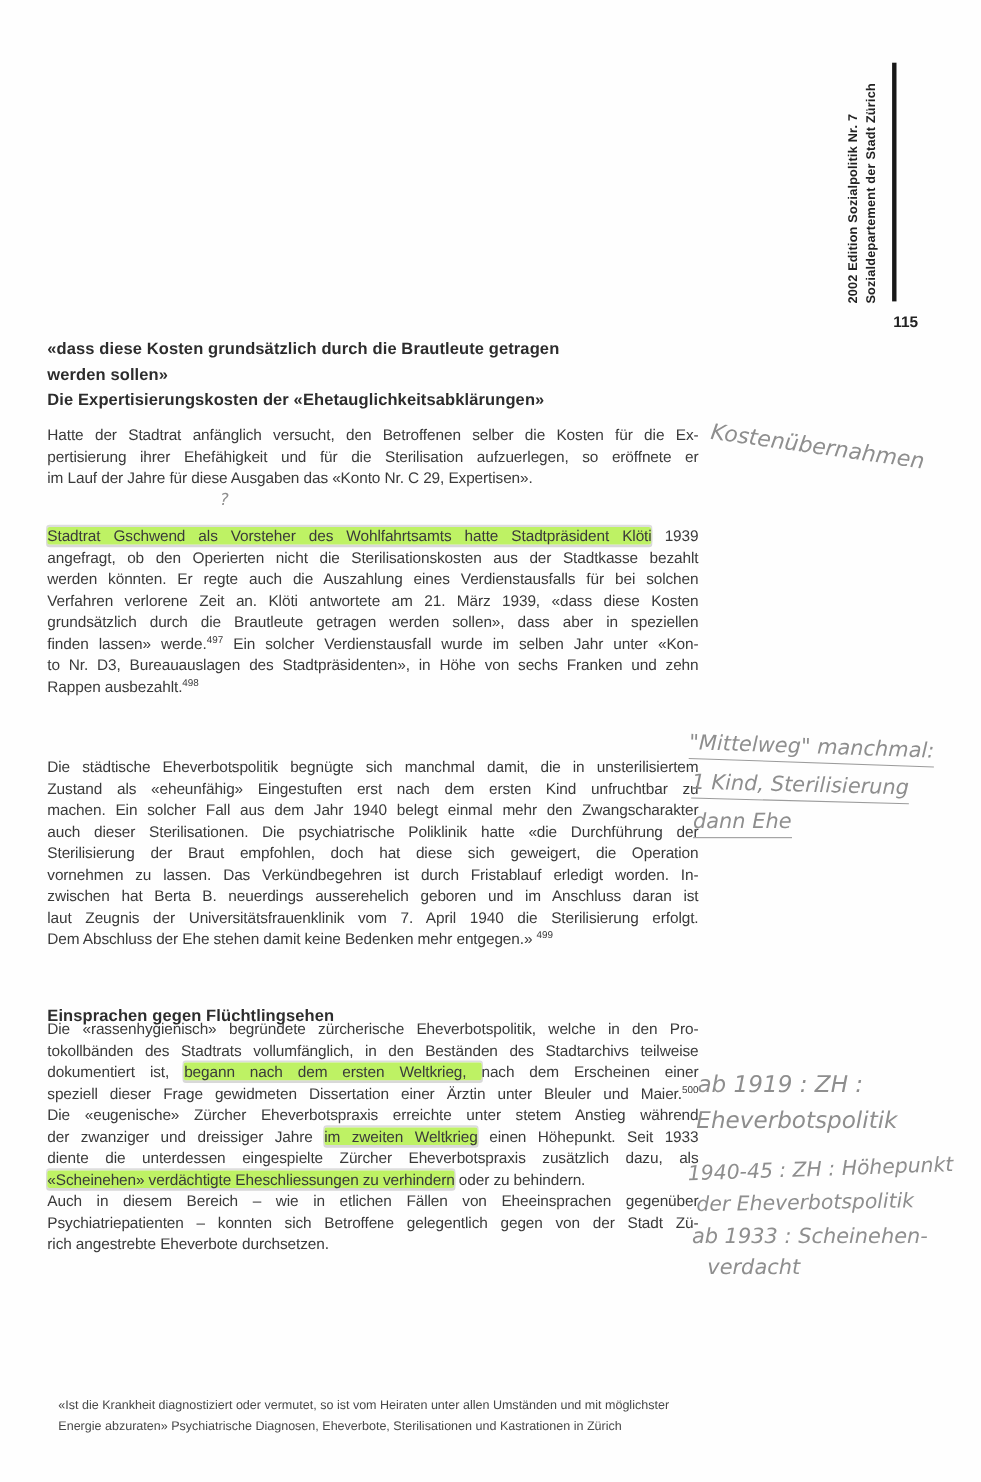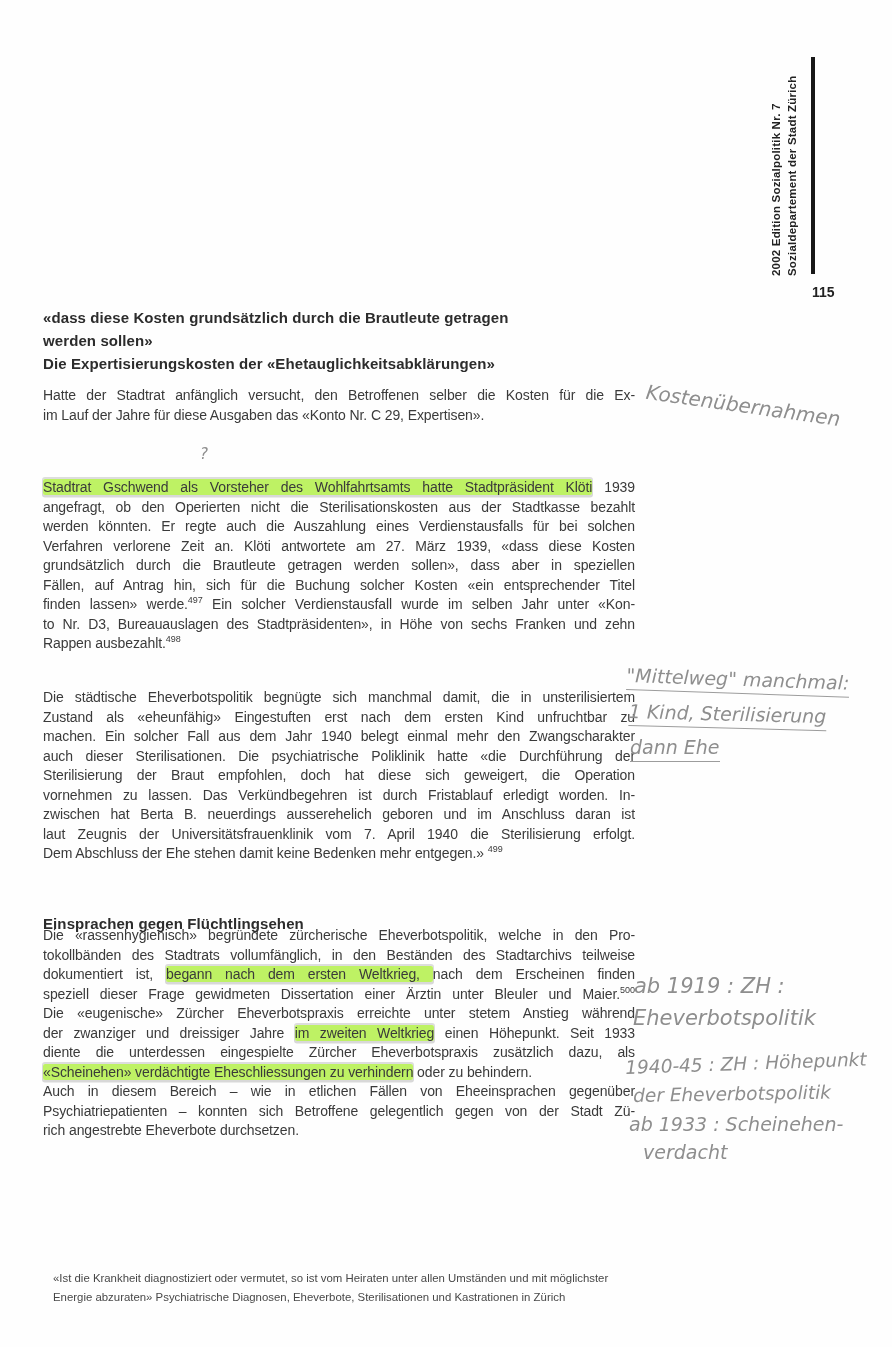--- a/index.html
+++ b/index.html
@@ -61,32 +61,32 @@
   <div class="page-num">115</div>
 
   <div class="col heading" style="top:306px;">
     <div>«dass diese Kosten grundsätzlich durch die Brautleute getragen</div>
     <div>werden sollen»</div>
     <div>Die Expertisierungskosten der «Ehetauglichkeitsabklärungen»</div>
   </div>
 
   <div class="col para" style="top:386px;">
     <div class="ln">Hatte der Stadtrat anfänglich versucht, den Betroffenen selber die Kosten für die Ex-</div>
+    <div class="ln">pertisierung ihrer Ehefähigkeit und für die Sterilisation aufzuerlegen, so eröffnete er</div>
     <div class="ln end">im Lauf der Jahre für diese Ausgaben das «Konto Nr. C 29, Expertisen».</div>
   </div>
 
   <div class="hw" style="left:200px; top:445px; font-size:15px;">?</div>
 
   <div class="col para" style="top:478px;">
     <div class="ln"><span class="hl">Stadtrat Gschwend als Vorsteher des Wohlfahrtsamts hatte Stadtpräsident Klöti</span><span> 1939</span></div>
     <div class="ln">angefragt, ob den Operierten nicht die Sterilisationskosten aus der Stadtkasse bezahlt</div>
     <div class="ln">werden könnten. Er regte auch die Auszahlung eines Verdienstausfalls für bei solchen</div>
-    <div class="ln">Verfahren verlorene Zeit an. Klöti antwortete am 27. März 1939, «dass diese Kosten</div>
+    <div class="ln">Verfahren verlorene Zeit an. Klöti antwortete am 21. März 1939, «dass diese Kosten</div>
     <div class="ln">grundsätzlich durch die Brautleute getragen werden sollen», dass aber in speziellen</div>
-    <div class="ln">Fällen, auf Antrag hin, sich für die Buchung solcher Kosten «ein entsprechender Titel</div>
     <div class="ln"><span>finden lassen» werde.</span><sup class="fn">497</sup><span> Ein solcher Verdienstausfall wurde im selben Jahr unter «Kon-</span></div>
     <div class="ln">to Nr. D3, Bureauauslagen des Stadtpräsidenten», in Höhe von sechs Franken und zehn</div>
     <div class="ln end"><span>Rappen ausbezahlt.</span><sup class="fn">498</sup></div>
   </div>
 
   <div class="col para" style="top:688px;">
     <div class="ln">Die städtische Eheverbotspolitik begnügte sich manchmal damit, die in unsterilisiertem</div>
     <div class="ln">Zustand als «eheunfähig» Eingestuften erst nach dem ersten Kind unfruchtbar zu</div>
     <div class="ln">machen. Ein solcher Fall aus dem Jahr 1940 belegt einmal mehr den Zwangscharakter</div>
     <div class="ln">auch dieser Sterilisationen. Die psychiatrische Poliklinik hatte «die Durchführung der</div>
@@ -97,21 +97,21 @@
     <div class="ln end"><span>Dem Abschluss der Ehe stehen damit keine Bedenken mehr entgegen.» </span><sup class="fn">499</sup></div>
   </div>
 
   <div class="col heading" style="top:912px;">
     <div>Einsprachen gegen Flüchtlingsehen</div>
   </div>
 
   <div class="col para" style="top:926px;">
     <div class="ln">Die «rassenhygienisch» begründete zürcherische Eheverbotspolitik, welche in den Pro-</div>
     <div class="ln">tokollbänden des Stadtrats vollumfänglich, in den Beständen des Stadtarchivs teilweise</div>
-    <div class="ln"><span>dokumentiert ist, </span><span class="hl">begann nach dem ersten Weltkrieg, </span><span>nach dem Erscheinen finden</span></div>
+    <div class="ln"><span>dokumentiert ist, </span><span class="hl">begann nach dem ersten Weltkrieg, </span><span>nach dem Erscheinen einer</span></div>
     <div class="ln"><span>speziell dieser Frage gewidmeten Dissertation einer Ärztin unter Bleuler und Maier.</span><sup class="fn">500</sup></div>
     <div class="ln">Die «eugenische» Zürcher Eheverbotspraxis erreichte unter stetem Anstieg während</div>
     <div class="ln"><span>der zwanziger und dreissiger Jahre </span><span class="hl">im zweiten Weltkrieg</span><span> einen Höhepunkt. Seit 1933</span></div>
     <div class="ln">diente die unterdessen eingespielte Zürcher Eheverbotspraxis zusätzlich dazu, als</div>
     <div class="ln end"><span class="hl">«Scheinehen» verdächtigte Eheschliessungen zu verhindern</span><span> oder zu behindern.</span></div>
     <div class="ln">Auch in diesem Bereich  –  wie in etlichen Fällen von Eheeinsprachen gegenüber</div>
     <div class="ln">Psychiatriepatienten  –  konnten sich Betroffene gelegentlich gegen von der Stadt Zü-</div>
     <div class="ln end">rich angestrebte Eheverbote durchsetzen.</div>
   </div>
 

